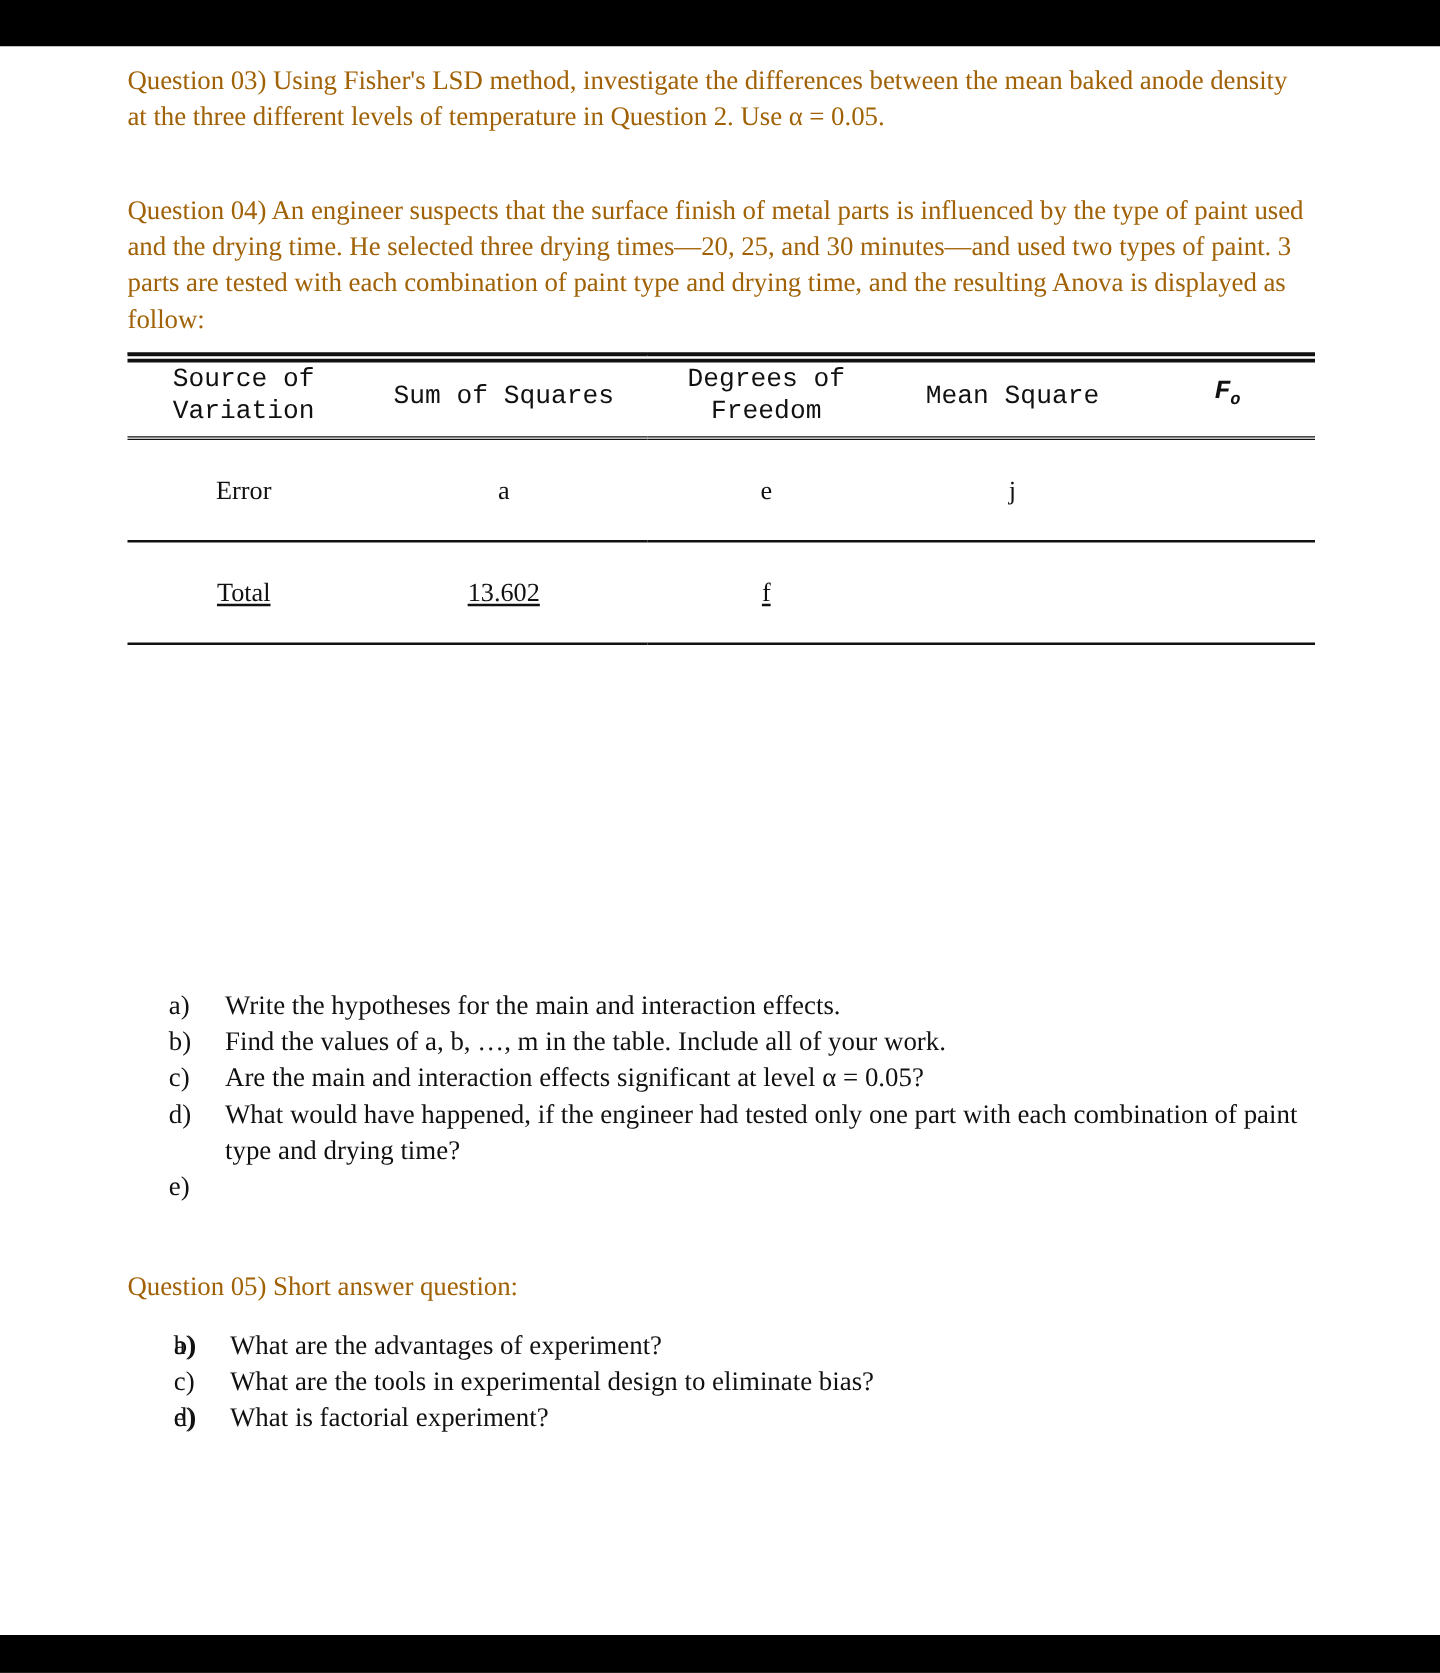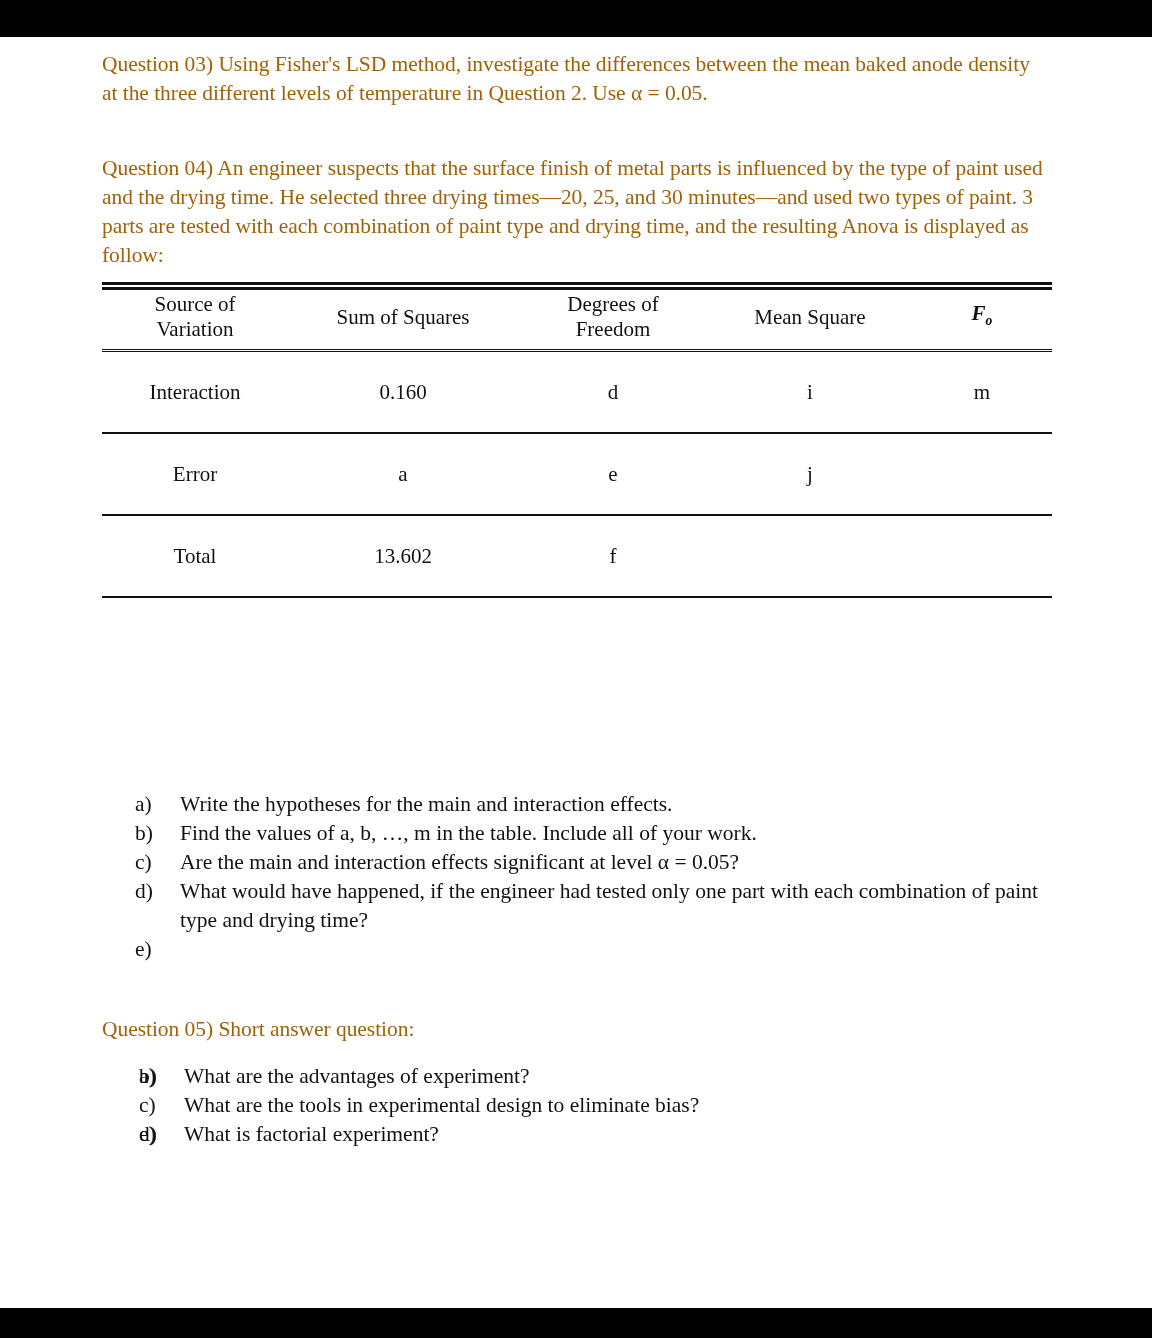--- a/index.html
+++ b/index.html
@@ -88,33 +88,35 @@
     font-size: 21px;
     line-height: 25px;
     height: 64px;
     padding-top: 2px;
   }
   th.hd .l2 { display: block; }
 
   tr.hdrow {
     border-top: 3px double #111;
     border-bottom: 3px double #111;
+    font-family: Liberation Mono, monospace;
   }
   tr.hdrow th {
     border-top: 2.5px solid #111;
     border-bottom: 2.5px solid #111;
   }
   tr.hdrow th.first { box-shadow: none; }
 
   tr.datarow td {
     height: 80px;
     border-bottom: 2.5px solid #111;
   }
   tr.datarow.last td {
     border-bottom: 2.5px solid #111;
+    text-decoration: underline;
   }
 
   
   .dbl-top {
     position: absolute;
     left: 0; top: 0;
     width: 950px; height: 2px;
     background: #111;
   }
   .dbl-top2 {
@@ -207,27 +209,20 @@
               <span class="l2">Freedom</span>
             </th>
             <th class="hd">Mean Square</th>
             <th class="hd">
               <span class="fsub"><span>F</span><sub>o</sub></span>
             </th>
           </tr>
         </thead>
         <tbody>
           <tr class="datarow">
-            <td>Interaction</td>
-            <td>0.160</td>
-            <td>d</td>
-            <td>i</td>
-            <td>m</td>
-          </tr>
-          <tr class="datarow">
             <td>Error</td>
             <td>a</td>
             <td>e</td>
             <td>j</td>
             <td></td>
           </tr>
           <tr class="datarow last">
             <td>Total</td>
             <td>13.602</td>
             <td>f</td>

